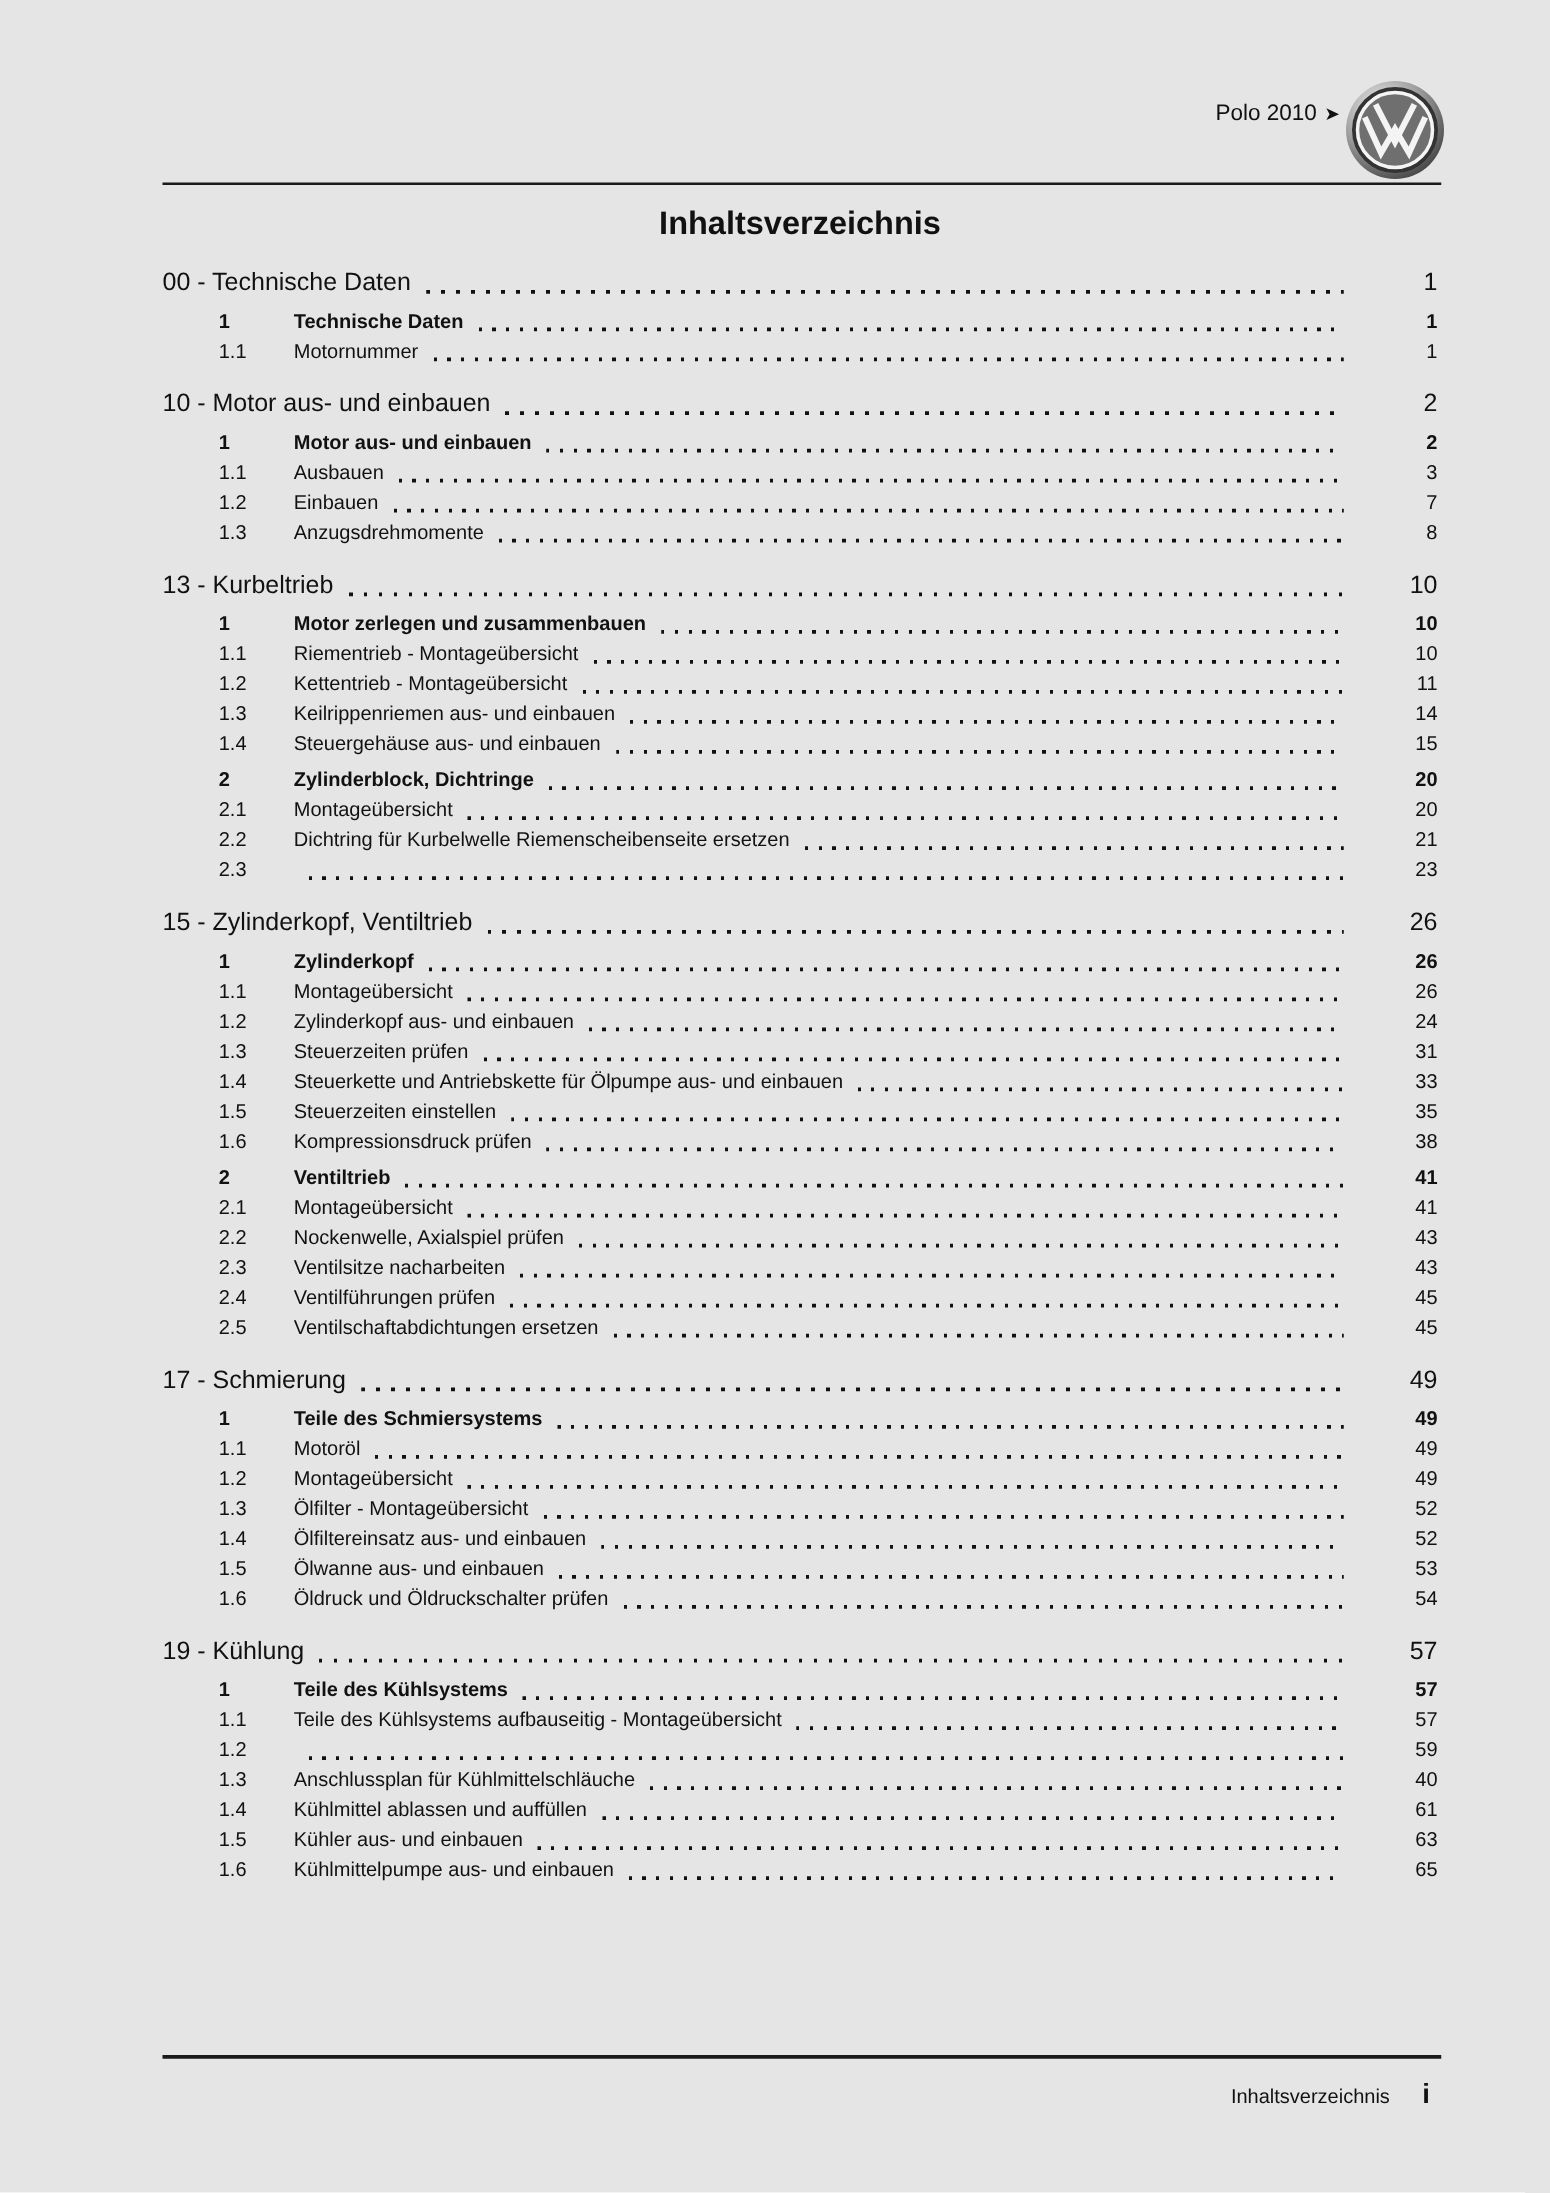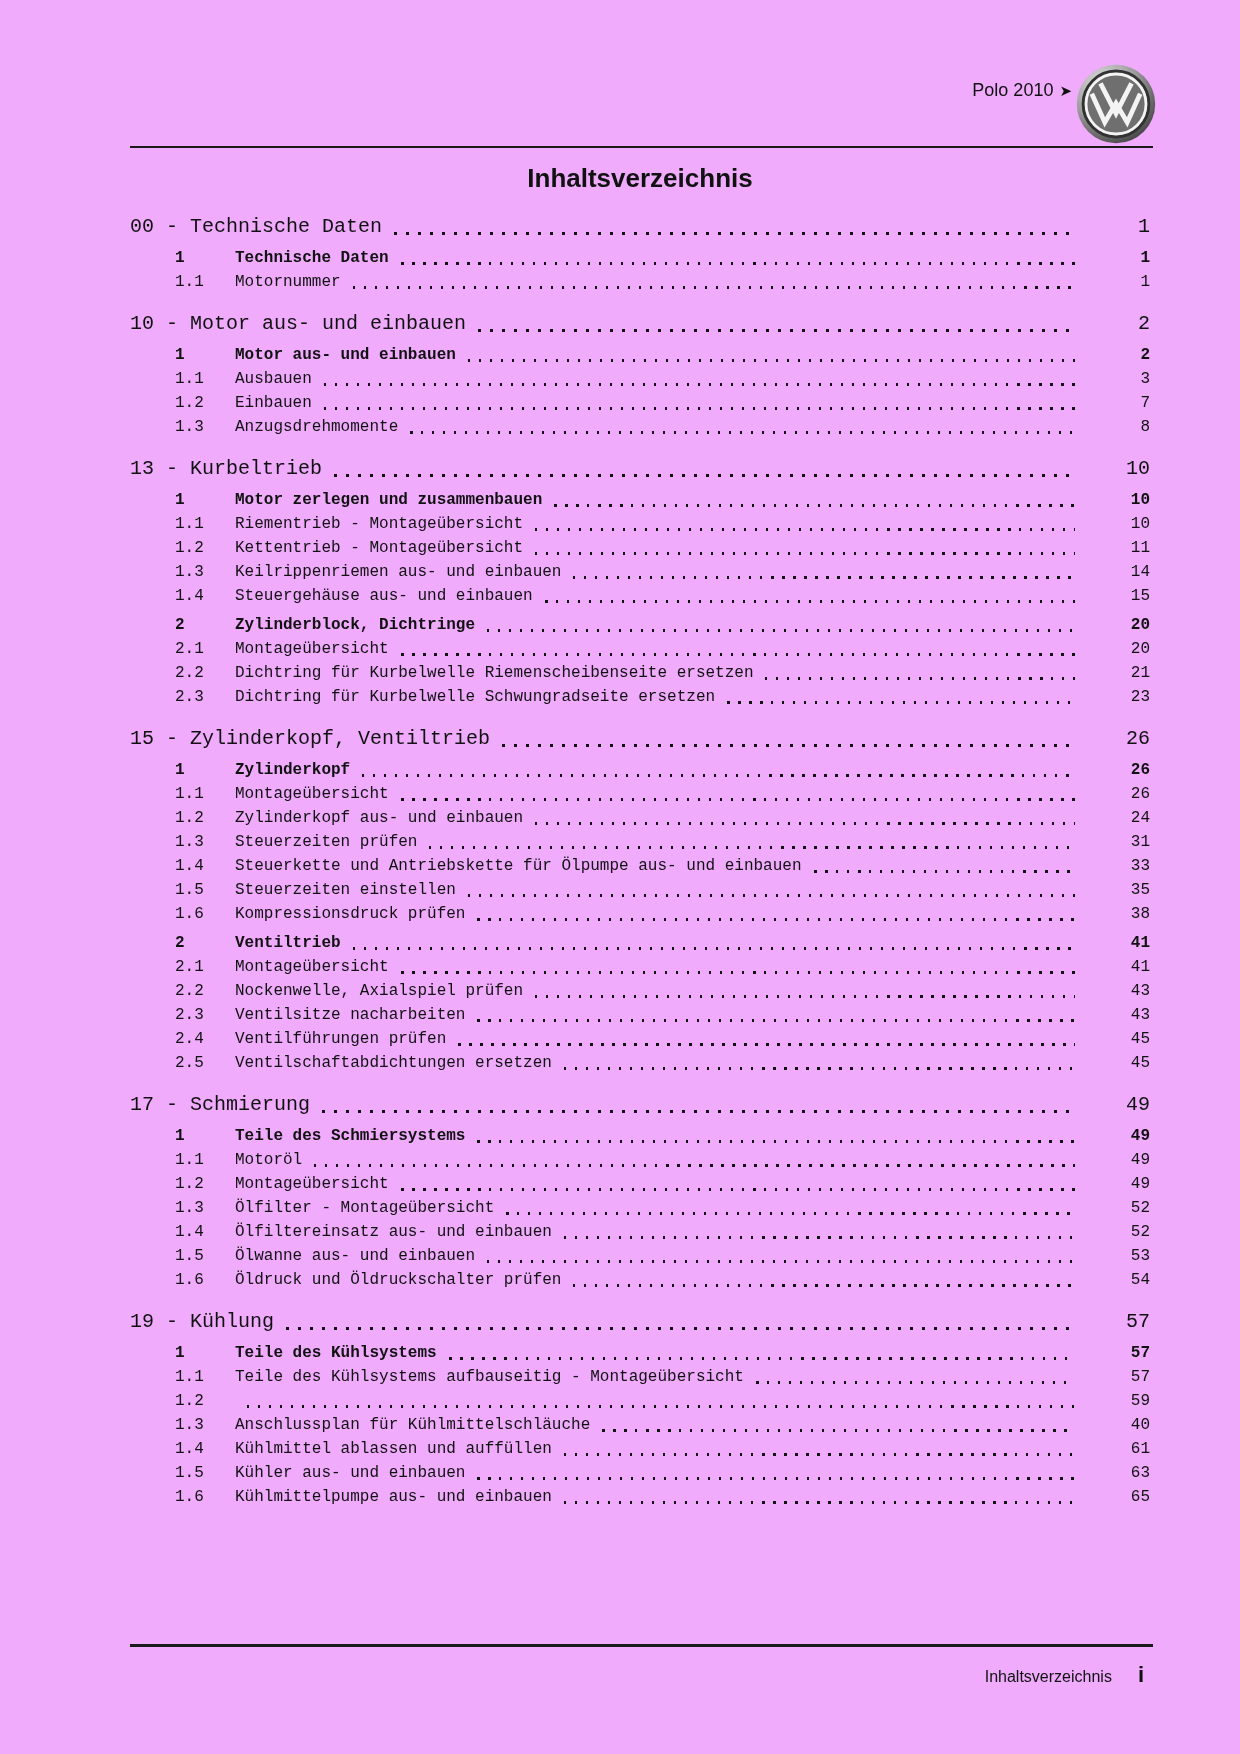--- a/index.html
+++ b/index.html
@@ -1,20 +1,20 @@
 <!DOCTYPE html>
 <html><head>
 <meta charset="utf-8">
 <style>
   html, body { margin: 0; padding: 0; background: #ffffff; }
   .page {
     position: relative;
     width: 1240px;
     height: 1754px;
-    background: #f0abfc;
+    background: #e5e5e5;
     font-family: "Liberation Sans", sans-serif;
     color: #111111;
     overflow: hidden;
   }
 
   
   .header-text {
     position: absolute;
     top: 76px;
     right: 168px;
@@ -52,21 +52,21 @@
     margin: 0;
   }
 
   
   .toc {
     position: absolute;
     top: 212px;
     left: 130px;
     width: 1020px;
   }
-  .chapter { margin-top: 15px; font-family: Liberation Mono, monospace; }
+  .chapter { margin-top: 15px; }
   .chapter:first-child { margin-top: 0; }
 
   .row { display: flex; align-items: baseline; white-space: nowrap; }
 
   .chapter-row { font-size: 20px; line-height: 29px; }
   .entry-row { font-size: 16px; line-height: 24px; padding-left: 45px; }
   .entry-row.bold { font-weight: bold; margin-top: 5px; }
 
   .ch-label { flex: 0 0 auto; }
   .e-num { flex: 0 0 60px; }
@@ -239,21 +239,20 @@
           <span class="page-num">20</span>
         </div>
         <div class="row entry-row">
           <span class="e-num">2.2</span>
           <span class="e-title">Dichtring für Kurbelwelle Riemenscheibenseite ersetzen</span>
           <span class="leader"></span>
           <span class="page-num">21</span>
         </div>
         <div class="row entry-row">
           <span class="e-num">2.3</span>
-          <span class="e-title">Dichtring für Kurbelwelle Schwungradseite ersetzen</span>
           <span class="leader"></span>
           <span class="page-num">23</span>
         </div>
       </section>
       <section class="chapter">
         <div class="row chapter-row">
           <span class="ch-label">15 - Zylinderkopf, Ventiltrieb</span>
           <span class="leader leader-lg"></span>
           <span class="page-num">26</span>
         </div>

